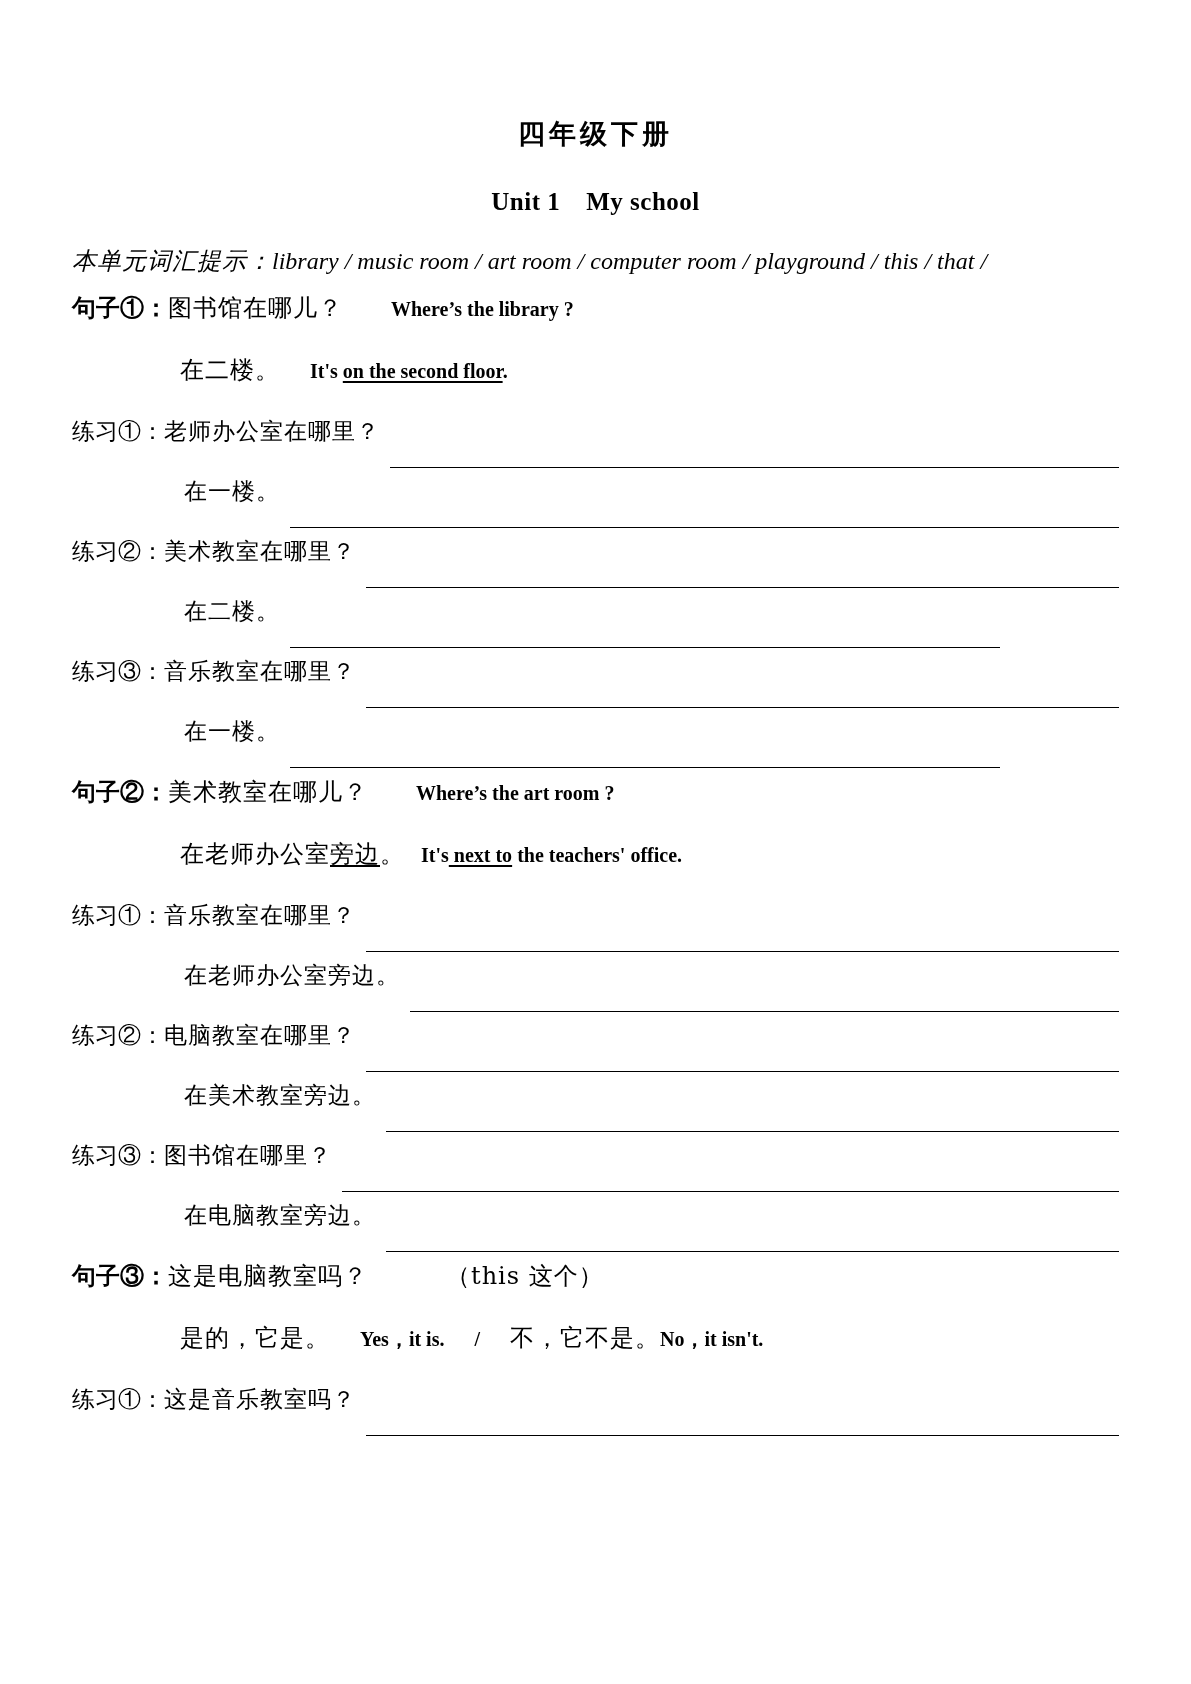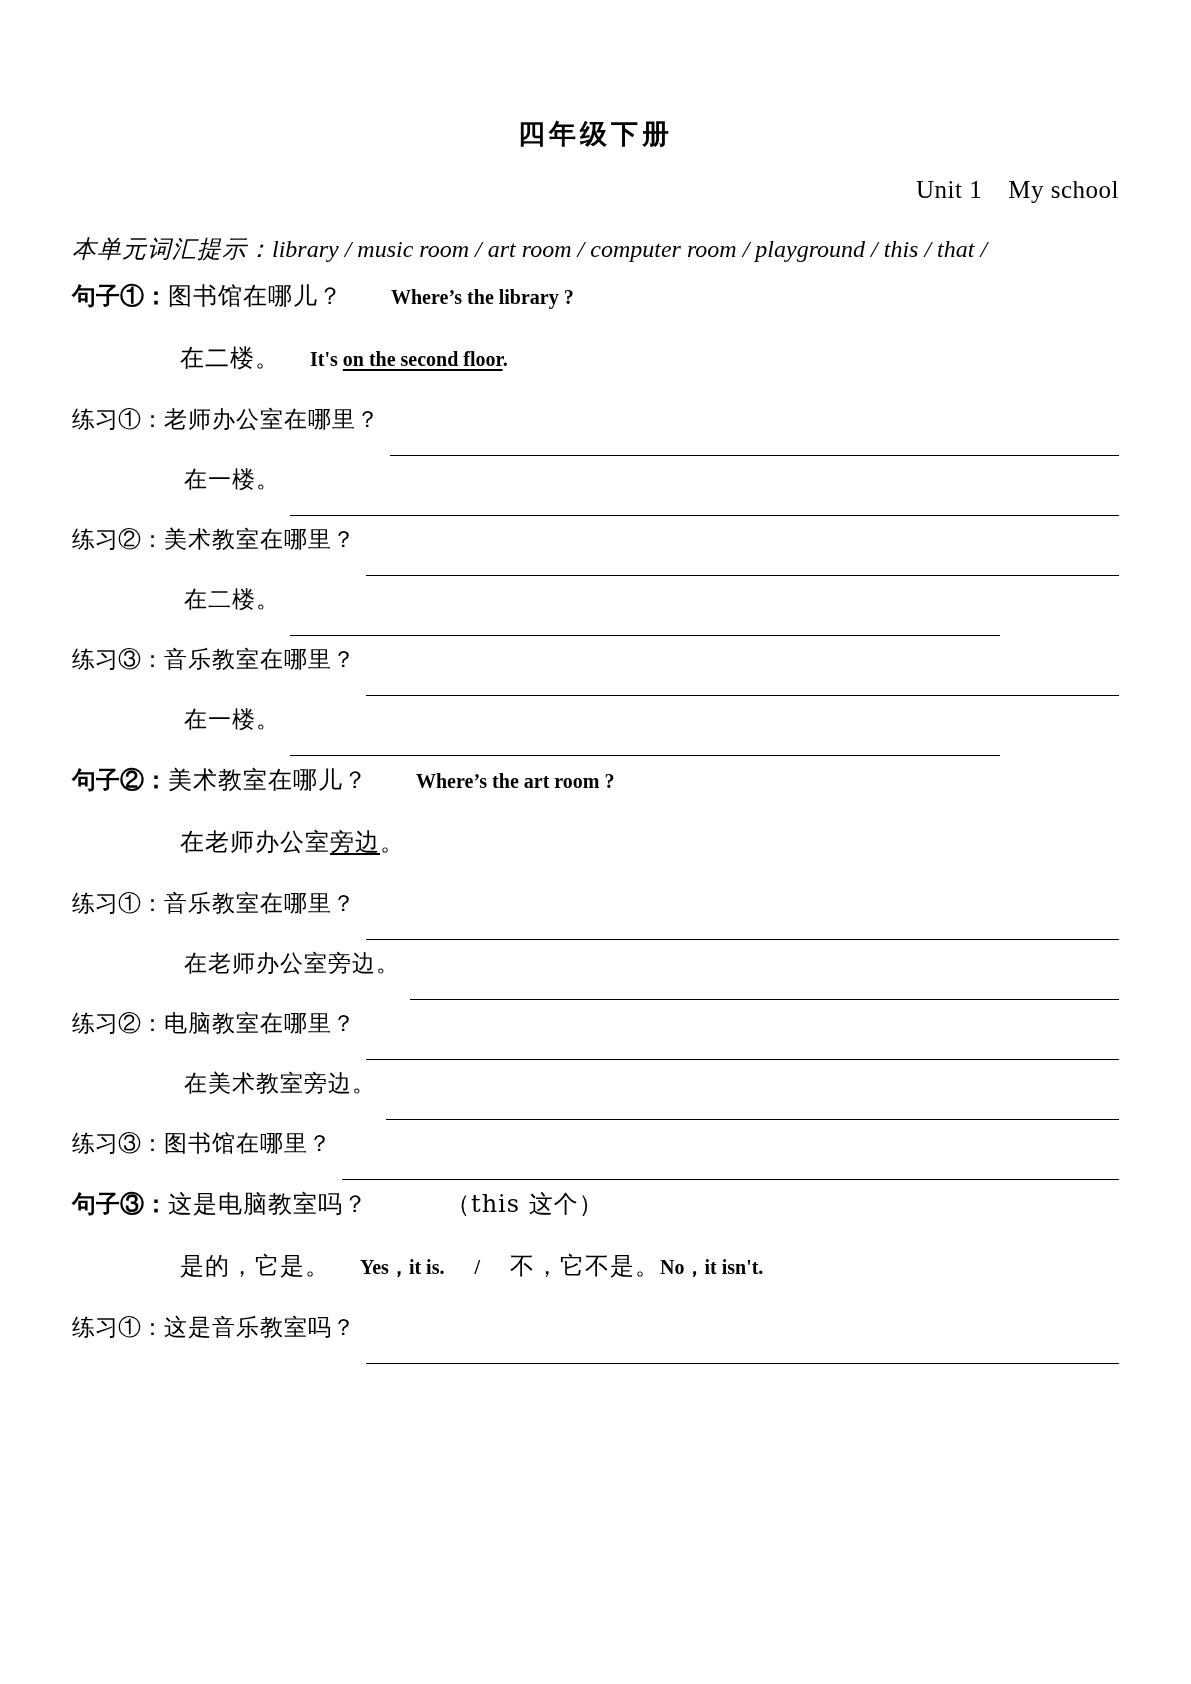--- a/index.html
+++ b/index.html
@@ -25,24 +25,24 @@
   
   .doc-title {
     text-align: center;
     font-size: 27px;
     font-weight: bold;
     letter-spacing: 4px;
     margin: 116px 0 0 0;
     font-family: "DejaVu Serif", "Liberation Serif", serif;
   }
   .unit-title {
-    text-align: right;
+    text-align: center;
     font-size: 25px;
-    font-weight: normal;
-    margin: 24px 0 0 0;
+    font-weight: bold;
+    margin: 36px 0 0 0;
     letter-spacing: 0.5px;
   }
   .unit-title .gap { display: inline-block; width: 26px; }
 
   
   .vocab {
     font-style: italic;
     font-size: 24px;
     line-height: 62px;
     margin-top: 14px;
@@ -179,20 +179,21 @@
     <span class="label bold">句子②：</span>
     <span class="cn-text bold">美术教室在哪儿？</span>
     <span class="sp-lg"></span>
     <span class="en-text">Where’s the art room ?</span>
   </div>
 
   <div class="row tall">
     <span class="indent ind-1"></span>
     <span class="cn-text bold"><span>在老师办公室</span><u class="ul">旁边</u><span>。</span></span>
     <span class="sp-sm"></span>
+    <span class="en-text"><span>It's</span><u class="ul"> next to</u><span> the teachers' office.</span></span>
   </div>
 
   <div class="row">
     <span class="label">练习①：</span>
     <span class="cn-text">音乐教室在哪里？</span>
     <span class="blank"></span>
   </div>
   <div class="row">
     <span class="indent ind-2"></span>
     <span class="cn-text">在老师办公室旁边。</span>
@@ -208,20 +209,25 @@
     <span class="indent ind-2"></span>
     <span class="cn-text">在美术教室旁边。</span>
     <span class="blank"></span>
   </div>
 
   <div class="row">
     <span class="label">练习③：</span>
     <span class="cn-text">图书馆在哪里？</span>
     <span class="blank"></span>
   </div>
+  <div class="row">
+    <span class="indent ind-2"></span>
+    <span class="cn-text">在电脑教室旁边。</span>
+    <span class="blank"></span>
+  </div>
 
   <div class="row tall">
     <span class="label bold">句子③：</span>
     <span class="cn-text bold">这是电脑教室吗？</span>
     <span class="sp-md"></span>
     <span class="sp-lg"></span>
     <span class="cn-text bold">（this 这个）</span>
   </div>
 
   <div class="row tall">

